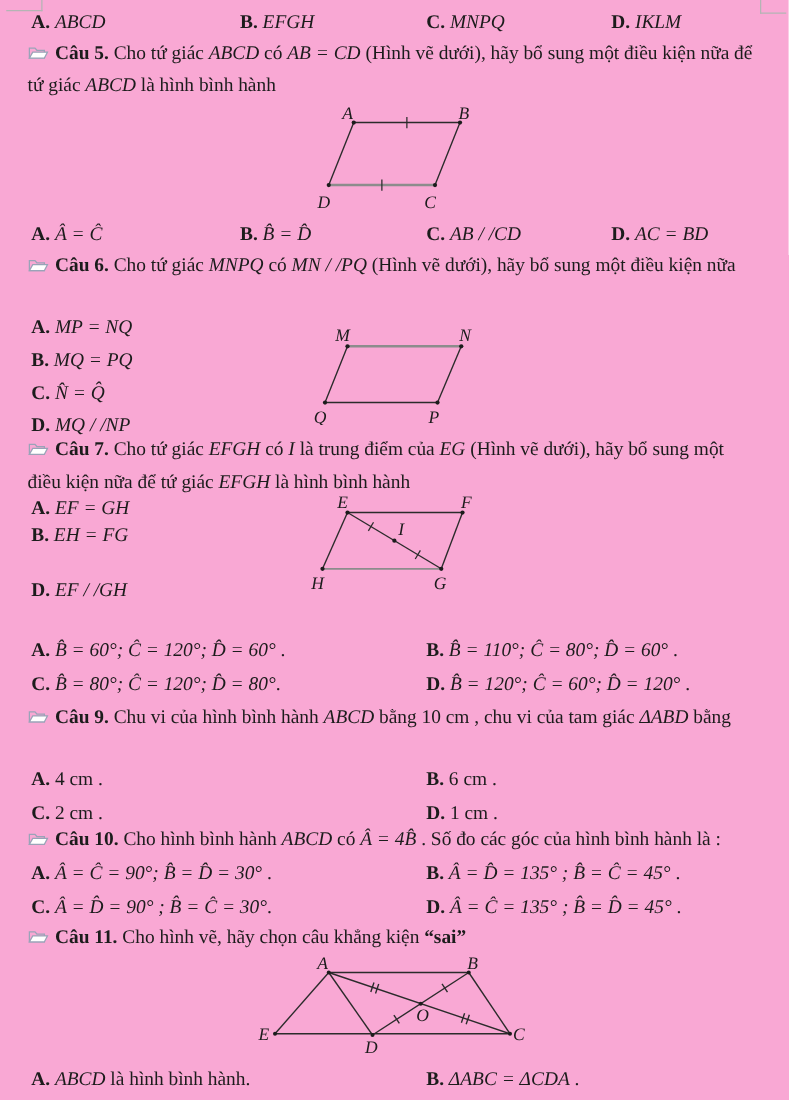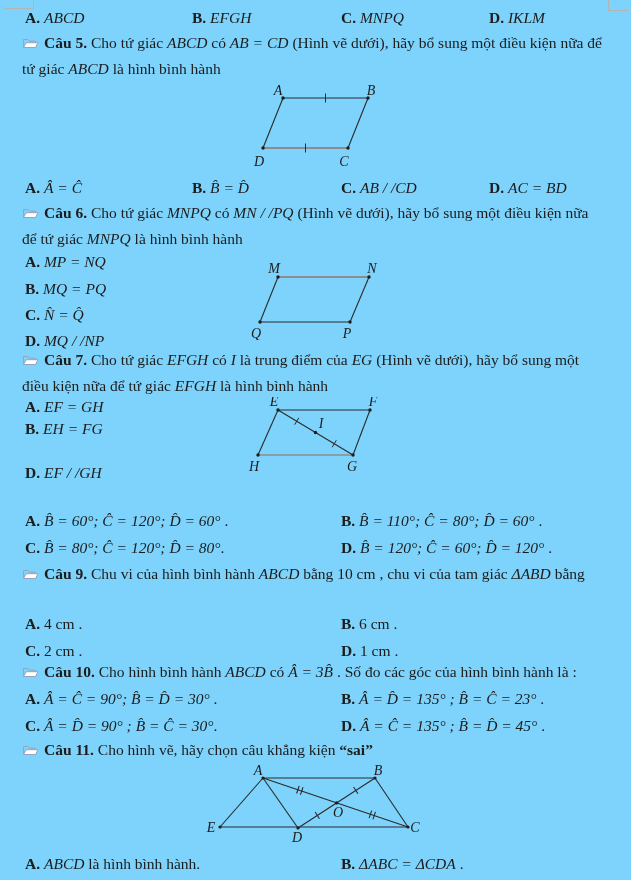--- a/index.html
+++ b/index.html
@@ -1,17 +1,17 @@
 <!DOCTYPE html>
 <html><head>
 <meta charset="utf-8">
 <style>
   html,body{margin:0;padding:0;background:#ffffff;}
   .page{
-    position:relative;width:631px;height:880px;background:#7dd3fc;overflow:hidden;
+    position:relative;width:631px;height:880px;background:#f9a8d4;overflow:hidden;
     font-family:"Liberation Serif", serif;color:#1c1c1c;
   }
   .line{position:absolute;font-size:15.5px;white-space:nowrap;line-height:20px;}
   .s-n{font-style:normal;font-weight:normal;}
   .s-b{font-weight:bold;}
   .s-i{font-style:italic;}
   .qicon{display:inline-block;margin-right:5px;vertical-align:-1px;}
   .fig{position:absolute;}
   .fig line, .fig path{stroke:#2b2b2b;stroke-width:1.1;fill:none;}
   .fig .grayside{stroke:#8c8c8c;stroke-width:2;}
@@ -58,21 +58,20 @@
 
   <div class="line" style="left:25px;top:178px"><span class="s-b">A. </span><span class="s-i">Â = Ĉ</span></div>
   <div class="line" style="left:192px;top:178px"><span class="s-b">B. </span><span class="s-i">B̂ = D̂</span></div>
   <div class="line" style="left:341px;top:178px"><span class="s-b">C. </span><span class="s-i">AB / /CD</span></div>
   <div class="line" style="left:489px;top:178px"><span class="s-b">D. </span><span class="s-i">AC = BD</span></div>
 
   <div class="line" style="left:22px;top:203px"><span class="qicon"><svg width="17" height="12" viewBox="0 0 17 12">
           <path d="M1.5 10.5 L1.5 2.5 L6 2.5 L7.5 4.2 L13.5 4.2 L13.5 10.5 Z" fill="none" stroke-width="1" stroke="#9aa3b8"></path>
           <path d="M1.5 10.5 L4.2 5.7 L16 5.7 L13.5 10.5 Z" fill="#ffffff" stroke-width="1" stroke="#9aa3b8"></path>
         </svg></span><span><span class="s-b">Câu 6.</span><span class="s-n"> Cho tứ giác </span><span class="s-i">MNPQ</span><span class="s-n">  có </span><span class="s-i">MN / /PQ</span><span class="s-n">  (Hình vẽ dưới), hãy bổ sung một điều kiện nữa</span></span></div>
-  <div class="line" style="left:22px;top:229px"><span class="s-n">để tứ giác </span><span class="s-i">MNPQ</span><span class="s-n">  là hình bình hành</span></div>
 
   <div class="line" style="left:25px;top:252px"><span class="s-b">A. </span><span class="s-i">MP = NQ</span></div>
   <div class="line" style="left:25px;top:279px"><span class="s-b">B. </span><span class="s-i">MQ = PQ</span></div>
   <div class="line" style="left:25px;top:305px"><span class="s-b">C. </span><span class="s-i">N̂ = Q̂</span></div>
   <div class="line" style="left:25px;top:331px"><span class="s-b">D. </span><span class="s-i">MQ / /NP</span></div>
 
   <svg class="fig" style="left:240px;top:262px" width="165" height="78" viewBox="0 0 165 78">
     <line class="grayside" x1="38" y1="15" x2="129" y2="15"></line>
     <line x1="129" y1="15" x2="110" y2="60"></line>
     <line x1="20" y1="60" x2="110" y2="60"></line>
@@ -127,23 +126,23 @@
           <path d="M1.5 10.5 L4.2 5.7 L16 5.7 L13.5 10.5 Z" fill="#ffffff" stroke-width="1" stroke="#9aa3b8"></path>
         </svg></span><span><span class="s-b">Câu 9.</span><span class="s-n"> Chu vi của hình bình hành </span><span class="s-i">ABCD</span><span class="s-n"> bằng 10 cm , chu vi của tam giác </span><span class="s-i">ΔABD</span><span class="s-n">  bằng</span></span></div>
   <div class="line" style="left:25px;top:614px"><span class="s-b">A. </span><span class="s-n">4 cm .</span></div>
   <div class="line" style="left:341px;top:614px"><span class="s-b">B. </span><span class="s-n">6 cm .</span></div>
   <div class="line" style="left:25px;top:641px"><span class="s-b">C. </span><span class="s-n">2 cm .</span></div>
   <div class="line" style="left:341px;top:641px"><span class="s-b">D. </span><span class="s-n">1 cm .</span></div>
 
   <div class="line" style="left:22px;top:662px"><span class="qicon"><svg width="17" height="12" viewBox="0 0 17 12">
           <path d="M1.5 10.5 L1.5 2.5 L6 2.5 L7.5 4.2 L13.5 4.2 L13.5 10.5 Z" fill="none" stroke-width="1" stroke="#9aa3b8"></path>
           <path d="M1.5 10.5 L4.2 5.7 L16 5.7 L13.5 10.5 Z" fill="#ffffff" stroke-width="1" stroke="#9aa3b8"></path>
-        </svg></span><span><span class="s-b">Câu 10.</span><span class="s-n"> Cho hình bình hành </span><span class="s-i">ABCD</span><span class="s-n"> có </span><span class="s-i">Â = 3B̂</span><span class="s-n"> . Số đo các góc của hình bình hành là :</span></span></div>
+        </svg></span><span><span class="s-b">Câu 10.</span><span class="s-n"> Cho hình bình hành </span><span class="s-i">ABCD</span><span class="s-n"> có </span><span class="s-i">Â = 4B̂</span><span class="s-n"> . Số đo các góc của hình bình hành là :</span></span></div>
   <div class="line" style="left:25px;top:689px"><span class="s-b">A. </span><span class="s-i">Â = Ĉ = 90°; B̂ = D̂ = 30°</span><span class="s-n"> .</span></div>
-  <div class="line" style="left:341px;top:689px"><span class="s-b">B. </span><span class="s-i">Â = D̂ = 135° ; B̂ = Ĉ = 23°</span><span class="s-n"> .</span></div>
+  <div class="line" style="left:341px;top:689px"><span class="s-b">B. </span><span class="s-i">Â = D̂ = 135° ; B̂ = Ĉ = 45°</span><span class="s-n"> .</span></div>
   <div class="line" style="left:25px;top:716px"><span class="s-b">C. </span><span class="s-i">Â = D̂ = 90° ; B̂ = Ĉ = 30°</span><span class="s-n">.</span></div>
   <div class="line" style="left:341px;top:716px"><span class="s-b">D. </span><span class="s-i">Â = Ĉ = 135° ; B̂ = D̂ = 45°</span><span class="s-n"> .</span></div>
 
   <div class="line" style="left:22px;top:740px"><span class="qicon"><svg width="17" height="12" viewBox="0 0 17 12">
           <path d="M1.5 10.5 L1.5 2.5 L6 2.5 L7.5 4.2 L13.5 4.2 L13.5 10.5 Z" fill="none" stroke-width="1" stroke="#9aa3b8"></path>
           <path d="M1.5 10.5 L4.2 5.7 L16 5.7 L13.5 10.5 Z" fill="#ffffff" stroke-width="1" stroke="#9aa3b8"></path>
         </svg></span><span><span class="s-b">Câu 11.</span><span class="s-n"> Cho hình vẽ, hãy chọn câu khẳng kiện </span><span class="s-b">“sai”</span></span></div>
 
   <svg class="fig" style="left:200px;top:765px" width="230" height="78" viewBox="0 0 230 78">
     <line x1="63" y1="13" x2="175" y2="13"></line>

